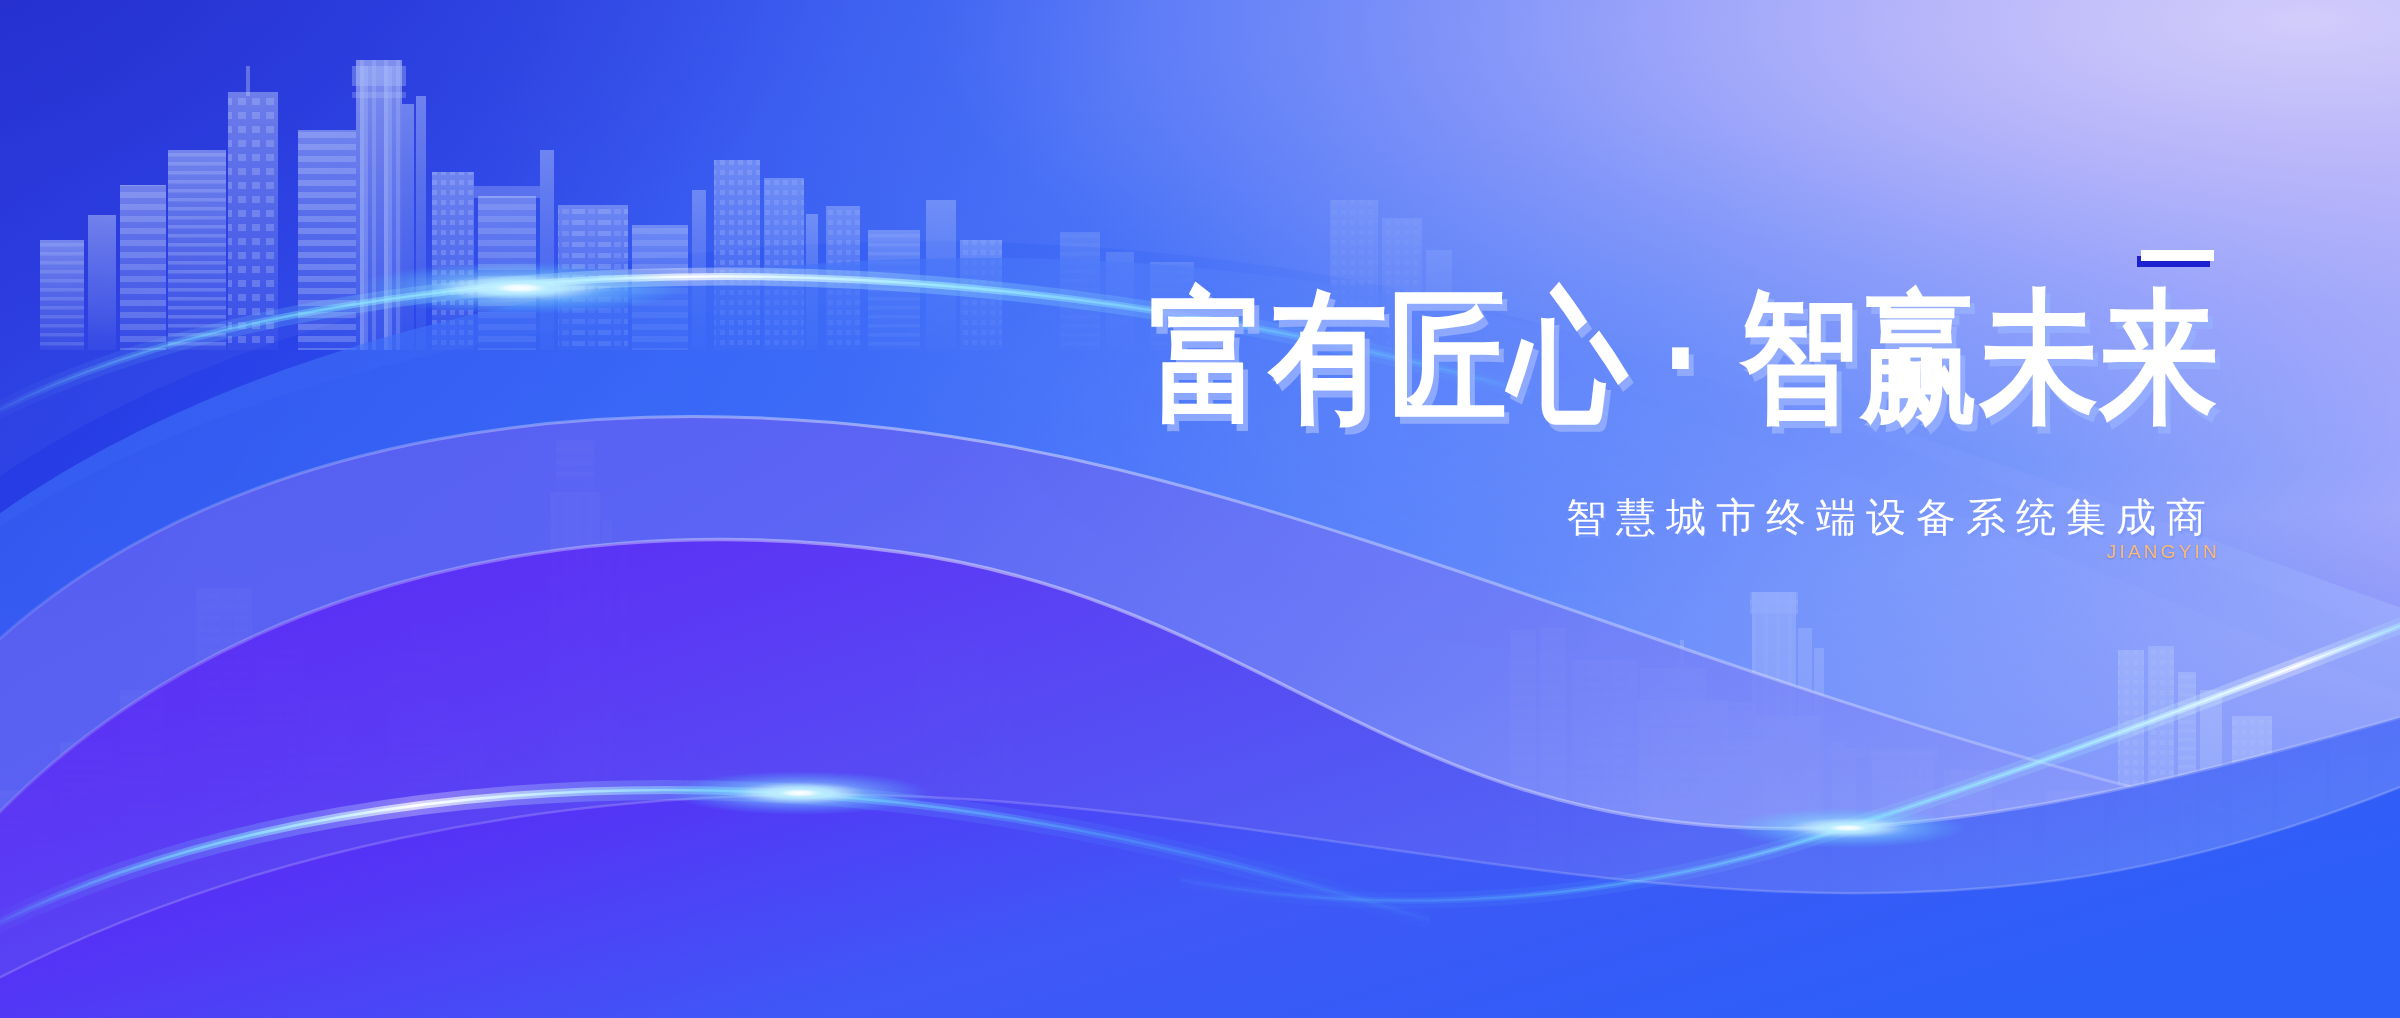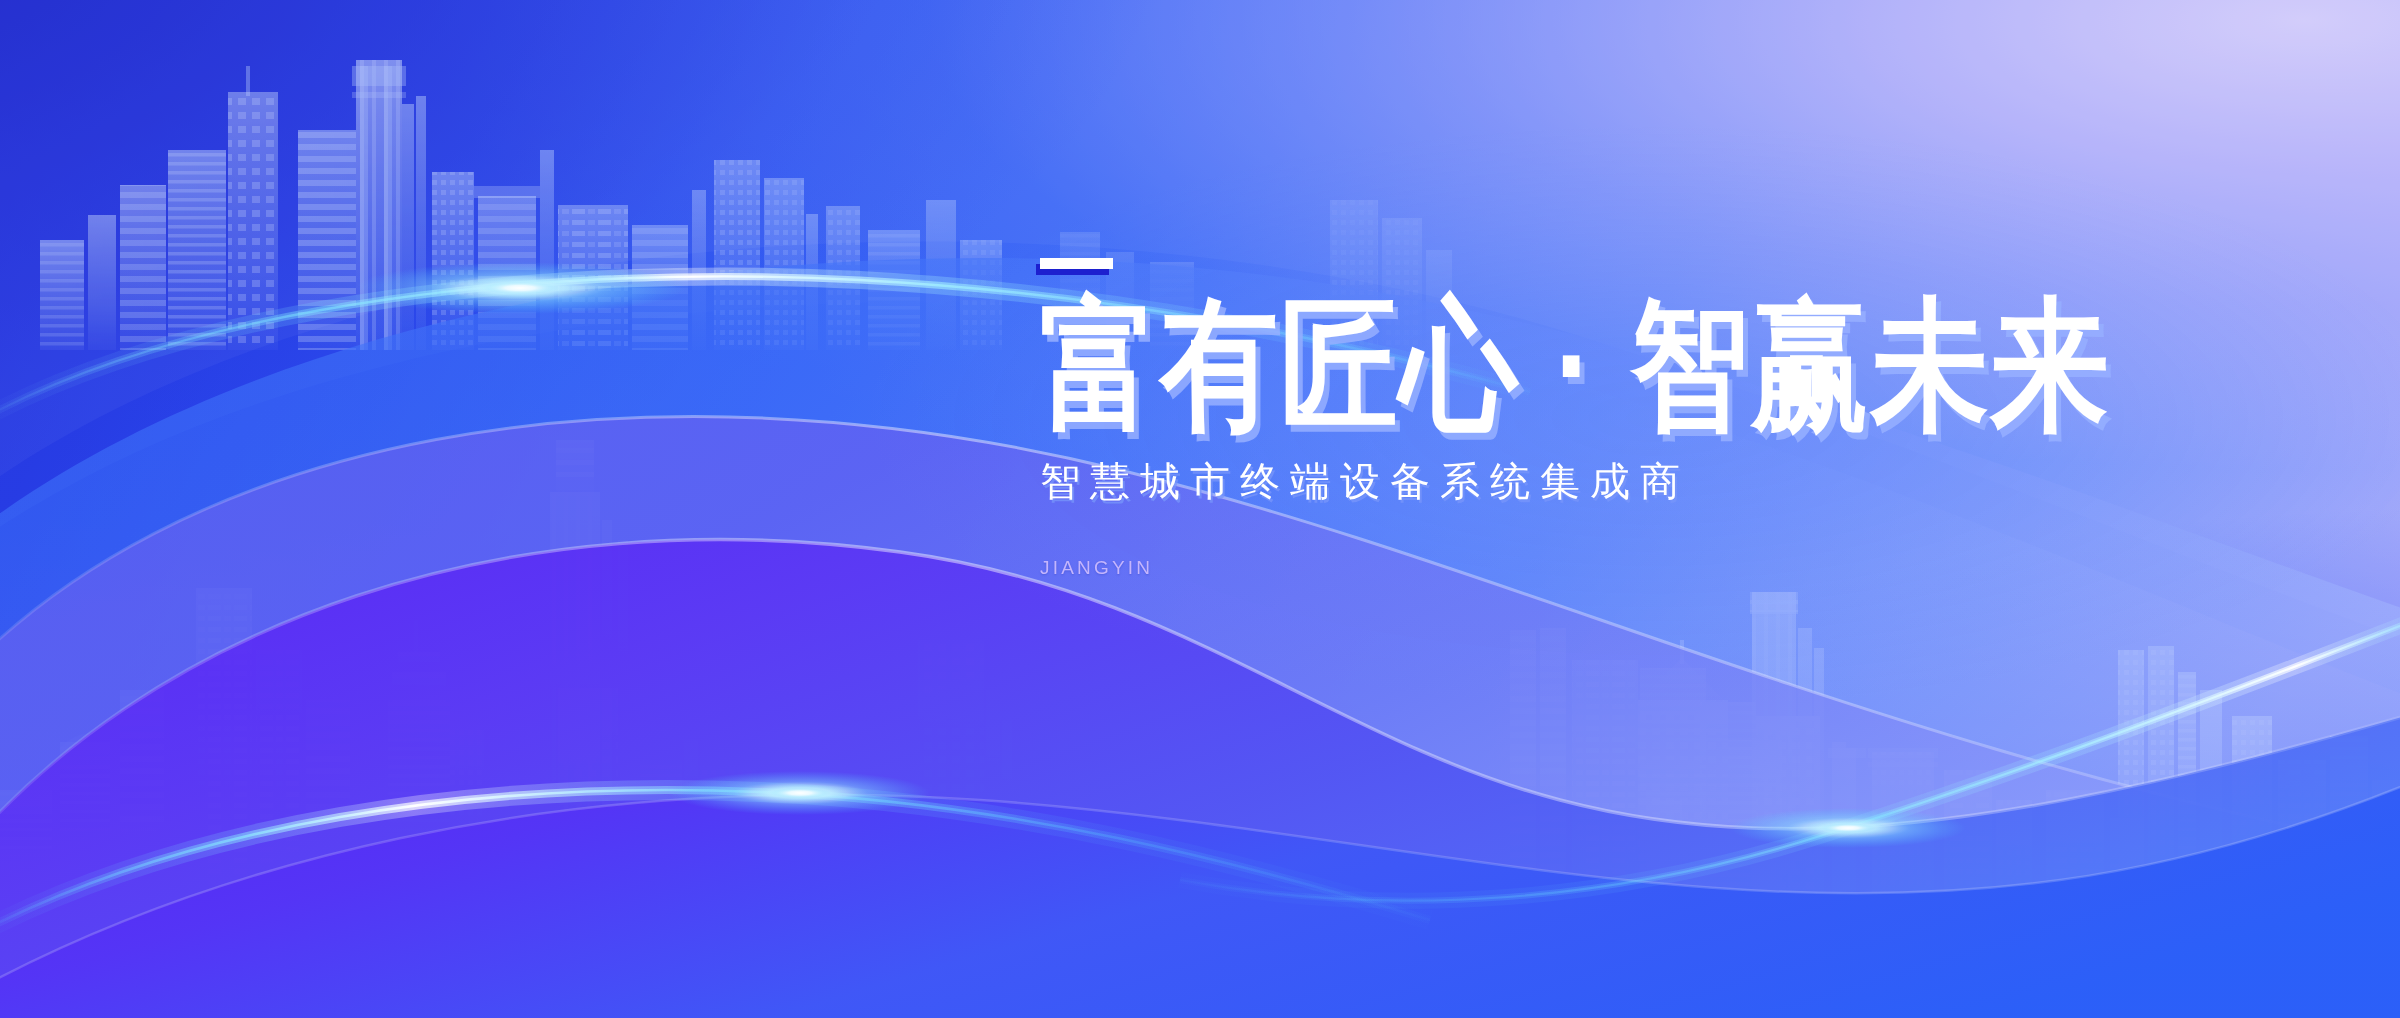--- a/index.html
+++ b/index.html
@@ -30,22 +30,23 @@
   .bg-rightblue{
     background:radial-gradient(80% 70% at 104% 96%, rgba(28,62,246,0.85) 0%, rgba(36,78,248,0.5) 34%, rgba(0,0,0,0) 66%);
   }
 
   
   .svg-layer{position:absolute;inset:0;width:2400px;height:1018px;display:block;}
 
   
   .textblock{
     position:absolute;
-    left:1040px;top:258px;
+    left:1040px;top:250px;
     width:1180px;
+    text-align:right;
   }
   .rule{
     display:inline-block;
     width:73px;height:11px;
     background:#ffffff;
     margin:0 6px 46px 0;
     box-shadow:-4px 6px 0 0 #1d20cf;
   }
   .title{
     margin:0;
@@ -53,32 +54,31 @@
     line-height:1.0;
     font-weight:bold;
     color:#ffffff;
     letter-spacing:2px;
     white-space:nowrap;
     text-shadow:5px 6px 0 rgba(150,175,255,0.85);
     transform:scaleY(1.22);
     transform-origin:right bottom;
   }
   .subtitle{
-    margin:24px 4px 0 0;
+    margin:68px 4px 0 0;
     font-size:40px;
     line-height:1;
     font-weight:normal;
     color:#ffffff;
     letter-spacing:10px;
     white-space:nowrap;
     text-shadow:2px 3px 0 rgba(120,150,250,0.75);
   }
   .engblock{
-    margin-top:52px;
-    color:#c4b5fd;
+    color:#fdba74;
     font-size:19px;
     line-height:1.55;
     letter-spacing:3.2px;
     font-weight:normal;
     text-shadow:0 1px 2px rgba(40,60,180,0.35);
   }
   .engblock div{white-space:nowrap;}
 </style>
 </head>
 <body>

